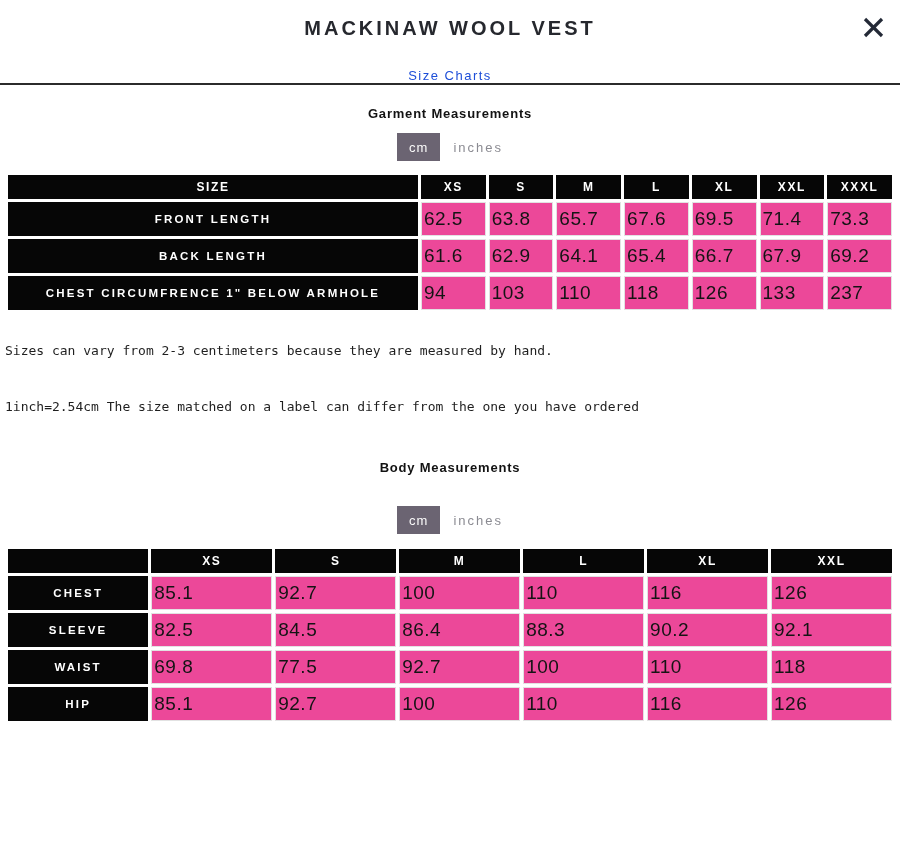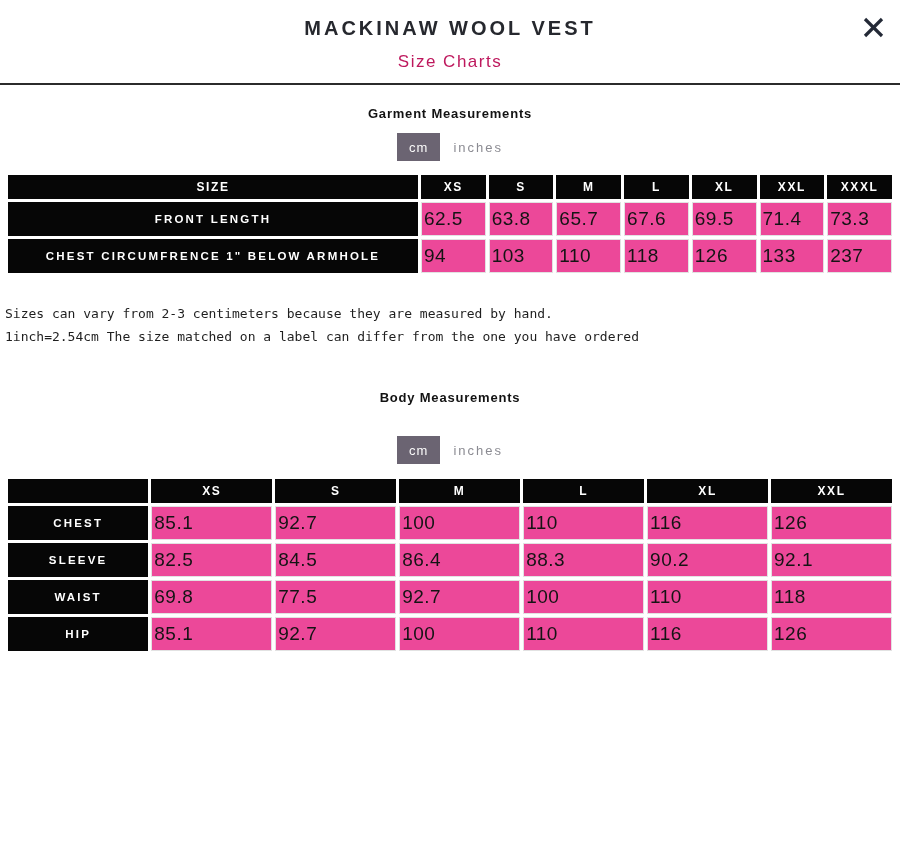--- a/index.html
+++ b/index.html
@@ -20,24 +20,24 @@
     border-bottom: 2px solid #2b2b2b;
     position: relative;
   }
   .modal-title {
     font-size: 20px;
     font-weight: bold;
     letter-spacing: 3px;
     color: #26282e;
   }
   .modal-subtitle {
-    margin-top: 12px;
-    font-size: 17px;
+    margin-top: 28px;
+    font-size: 13px;
     letter-spacing: 1.5px;
-    color: #be185d;
+    color: #1d4ed8;
   }
   .close-btn {
     position: absolute;
     top: 15px; right: 13px;
     width: 28px; height: 28px;
     background: none; border: none; cursor: pointer;
     display: flex; align-items: center; justify-content: center;
   }
 
   
@@ -120,21 +120,21 @@
   .garment-notes p {
     font-family: "DejaVu Sans Mono", monospace;
     font-size: 13px;
     color: #1f1f1f;
   }
   .body-notes p {
     font-family: "DejaVu Sans", sans-serif;
     font-size: 13px;
     color: #3d4352;
   }
-  .notes p + p { margin-top: 8px; }
+  .notes p + p { margin-top: 41px; }
 </style>
 </head>
 <body>
 
 <div class="modal">
 
   <div class="modal-header">
     <div class="modal-title">MACKINAW WOOL VEST</div>
     <div class="modal-subtitle">Size Charts</div>
     <button class="close-btn">
@@ -172,20 +172,30 @@
           <th class="row-label">FRONT LENGTH</th>
           <td>62.5</td>
           <td>63.8</td>
           <td>65.7</td>
           <td>67.6</td>
           <td>69.5</td>
           <td>71.4</td>
           <td>73.3</td>
         </tr>
         <tr>
+          <th class="row-label">BACK LENGTH</th>
+          <td>61.6</td>
+          <td>62.9</td>
+          <td>64.1</td>
+          <td>65.4</td>
+          <td>66.7</td>
+          <td>67.9</td>
+          <td>69.2</td>
+        </tr>
+        <tr>
           <th class="row-label">CHEST CIRCUMFRENCE 1" BELOW ARMHOLE</th>
           <td>94</td>
           <td>103</td>
           <td>110</td>
           <td>118</td>
           <td>126</td>
           <td>133</td>
           <td>237</td>
         </tr>
       </tbody>

